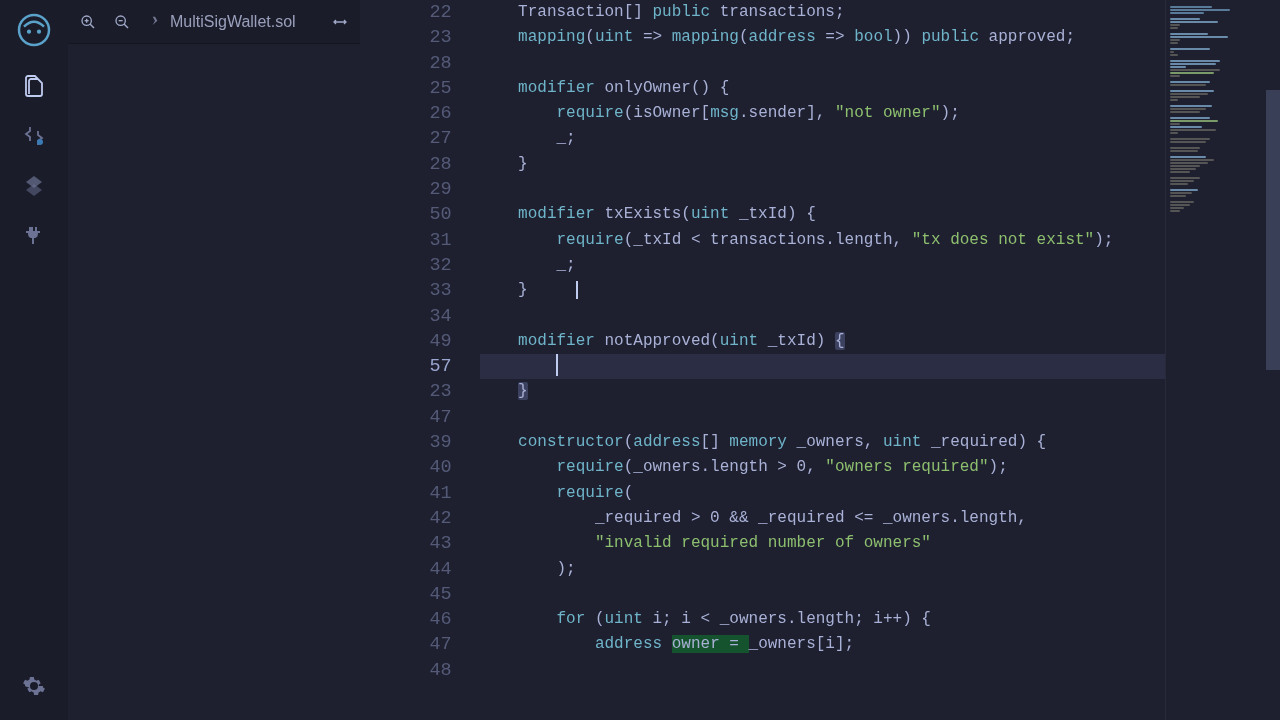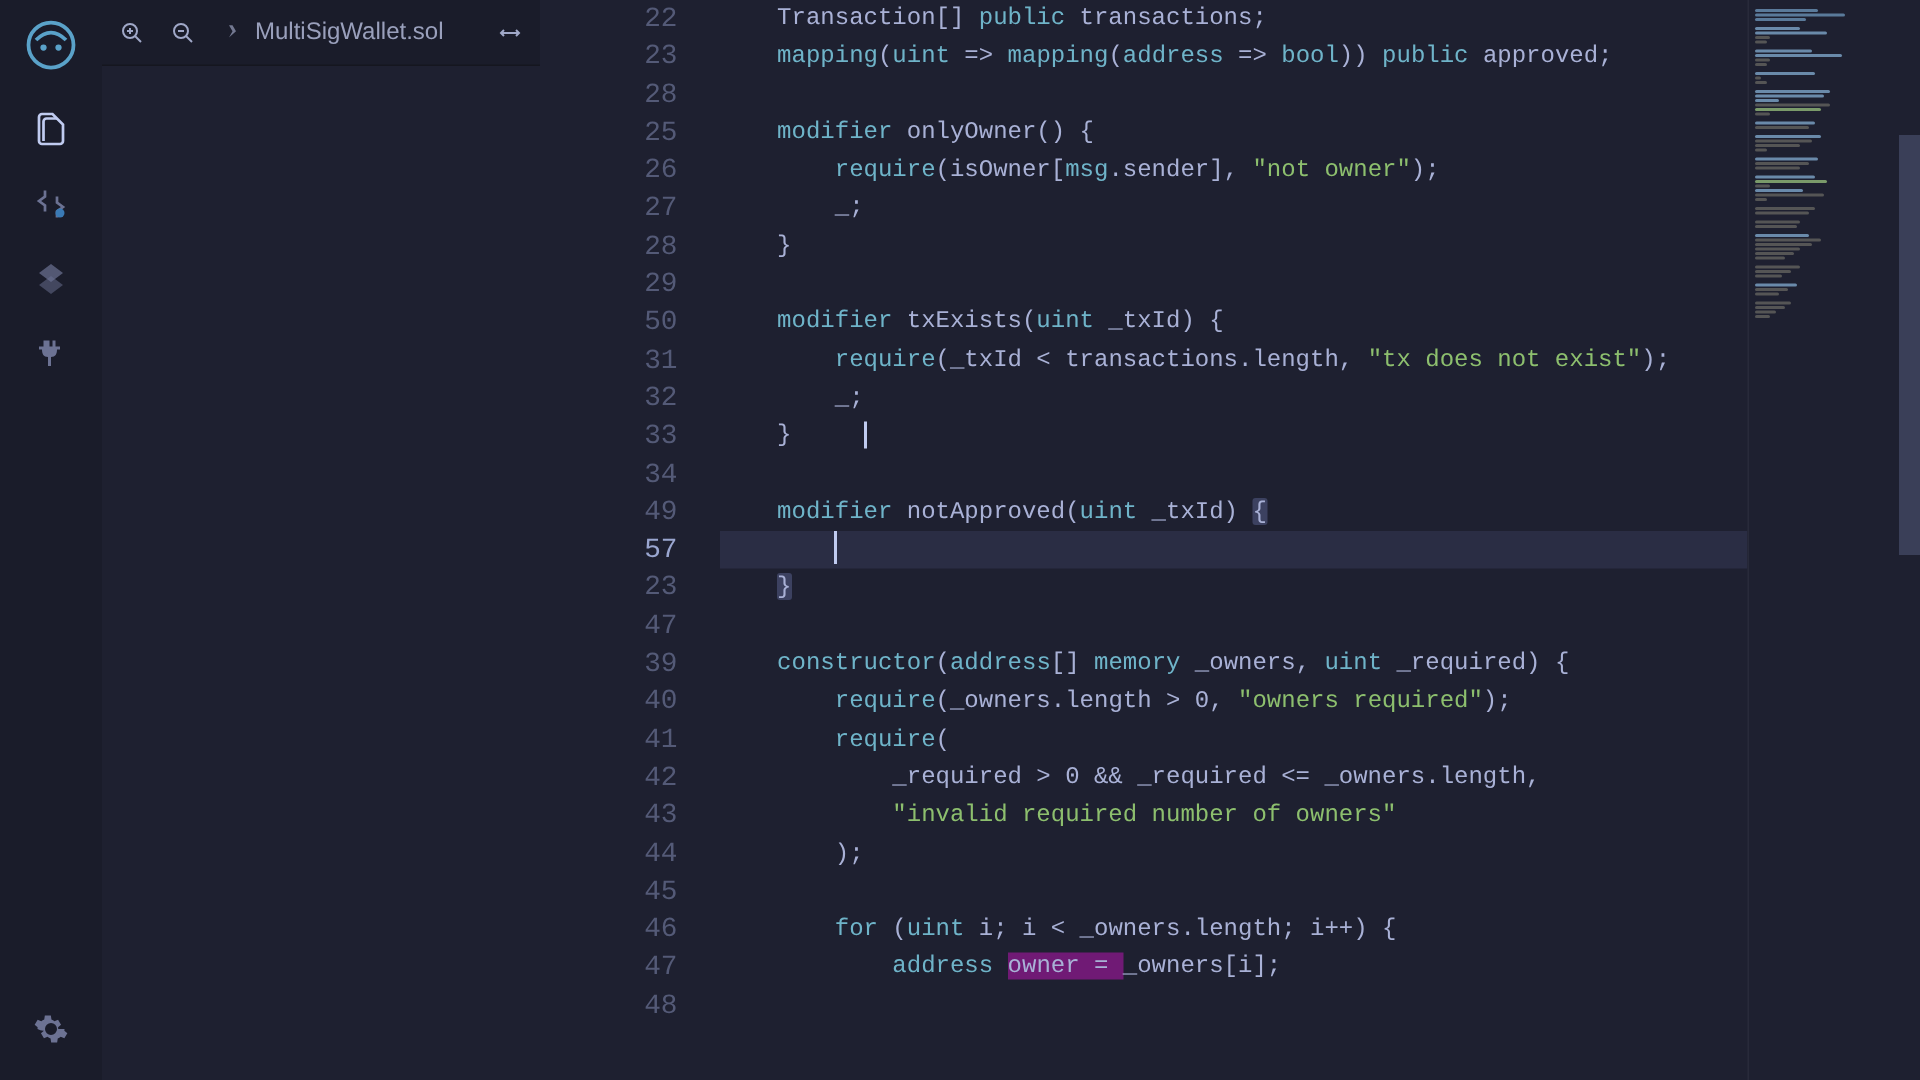--- a/index.html
+++ b/index.html
@@ -131,21 +131,21 @@
     vertical-align: text-bottom;
     margin-bottom: 1px;
   }
   .text-cursor-mark {
     display: inline-block;
     width: 2px;
     height: 18px;
     background: #c0cbf0;
     vertical-align: middle;
   }
-  .sel-bg { background: #701a75; }
+  .sel-bg { background: #14532d; }
   .minimap {
     width: 115px;
     background: #1e2030;
     border-left: 1px solid #282a3a;
     position: relative;
   }
   .minimap-content {
     position: absolute;
     top: 6px;
     left: 4px;

